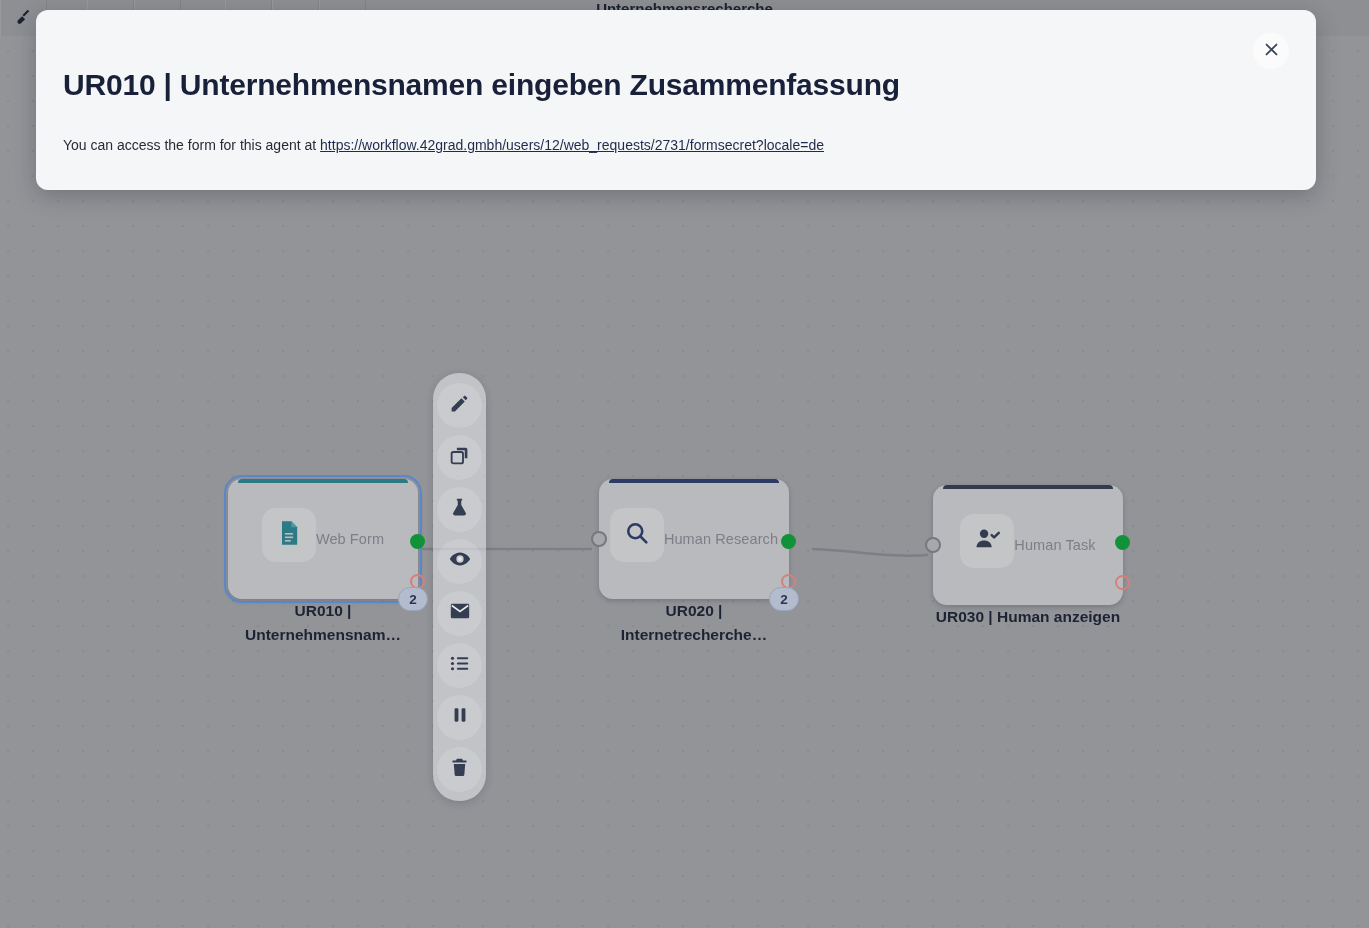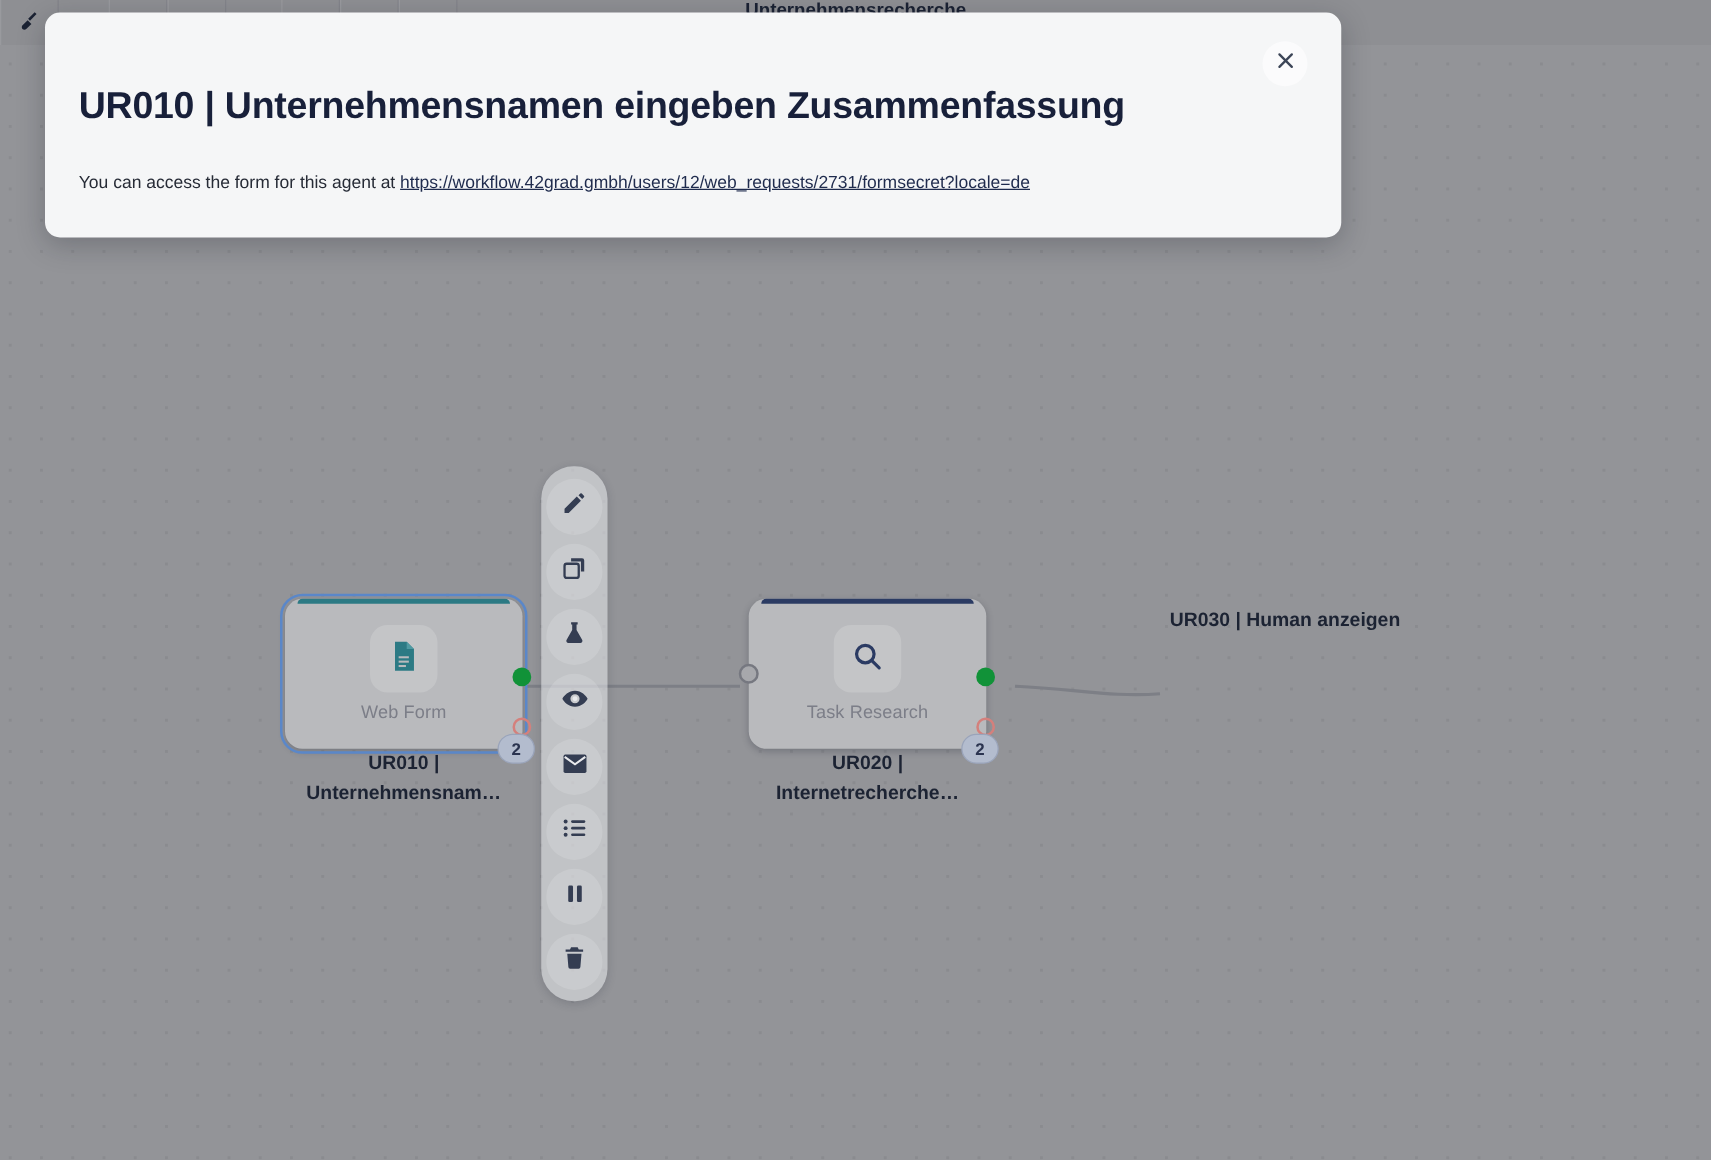--- a/index.html
+++ b/index.html
@@ -51,21 +51,21 @@
   #edges { position: absolute; top: 0; left: 0; width: 1369px; height: 892px; }
 
   
   .node-wrap { position: absolute; }
   .node-box {
     position: relative;
     width: 190px; height: 120px;
     background: #b9babd;
     border-radius: 14px;
     box-shadow: 0 2px 5px rgba(40,44,60,.25);
-    display: flex; flex-direction: column;
+    display: flex; flex-direction: row;
     align-items: center; justify-content: center;
     overflow: visible;
   }
   .node-box::before {
     content: "";
     position: absolute; top: 0; left: 10px; right: 10px;
     height: 4px; border-radius: 4px 4px 0 0;
   }
   .node-box.accent-teal::before { background: #2c7a84; }
   .node-box.accent-navy::before { background: #2b3b63; }
@@ -143,21 +143,21 @@
     border-radius: 50%;
     background: rgba(255,255,255,.14);
     display: flex; align-items: center; justify-content: center;
     color: #343d52;
   }
 
   
   #modal {
     position: absolute;
     left: 36px; top: 10px;
-    width: 1037px; height: 180px;
+    width: 1280px; height: 180px;
     background: #f5f6f7;
     border-radius: 12px;
     box-shadow: 0 6px 22px rgba(20,24,35,.25);
     z-index: 20;
   }
   #modal-title {
     position: absolute;
     left: 27px; top: 58px;
     font-size: 30px; font-weight: bold;
     color: #18203a;
@@ -273,30 +273,45 @@
   <div class="node-wrap" style="left:599px; top:443px;">
     <div class="node-box accent-navy">
       <div class="node-icon-holder">
         <span>
           <svg width="28" height="28" viewBox="0 0 24 24" fill="none" stroke="#2b3b63" stroke-width="2.2" stroke-linecap="round">
             <circle cx="10.5" cy="10.5" r="6"></circle>
               <line x1="15" y1="15" x2="20" y2="20"></line>
           </svg>
         </span>
       </div>
-      <div class="node-type">Task Research</div>
+      <div class="node-type">Human Research</div>
       <div class="port in" style="left:-8px; top:52px;"></div>
       <div class="port out-ok" style="right:-7px; top:55px;"></div>
       <div class="port out-err" style="right:-7px; top:95px;"></div>
       <div class="badge">2</div>
     </div>
     <div class="node-title" style="margin-left:-5px;">UR020 | Internetrecherche…</div>
   </div>
 
   <div class="node-wrap" style="left:933px; top:449px;">
+    <div class="node-box accent-dark">
+      <div class="node-icon-holder">
+        <span>
+          <svg width="28" height="28" viewBox="0 0 24 24" fill="#343b4c">
+            <circle cx="9.5" cy="7.5" r="3.6"></circle>
+            <path d="M3 19c0-3.6 2.9-5.8 6.5-5.8s6.5 2.2 6.5 5.8z"></path>
+            <path d="M16 8.6l2.1 2.1 4-4" fill="none" stroke="#343b4c" stroke-width="2.1" stroke-linecap="round" stroke-linejoin="round"></path>
+          </svg>
+        </span>
+      </div>
+      <div class="node-type">Human Task</div>
+      <div class="port in" style="left:-8px; top:52px;"></div>
+      <div class="port out-ok" style="right:-7px; top:50px;"></div>
+      <div class="port out-err" style="right:-7px; top:90px;"></div>
+    </div>
     <div class="node-title" style="margin-left:-5px;">UR030 | Human anzeigen</div>
   </div>
 
   <div id="context-toolbar">
     <div class="ctx-btn">
       <span>
         <svg width="21" height="21" viewBox="0 0 24 24" fill="currentColor">
           <path d="M3 17.2V21h3.8L18 9.8 14.2 6 3 17.2zM20.7 6.6a1 1 0 000-1.4l-1.9-1.9a1 1 0 00-1.4 0l-1.6 1.6L19.1 8.2l1.6-1.6z"></path>
         </svg>
       </span>

